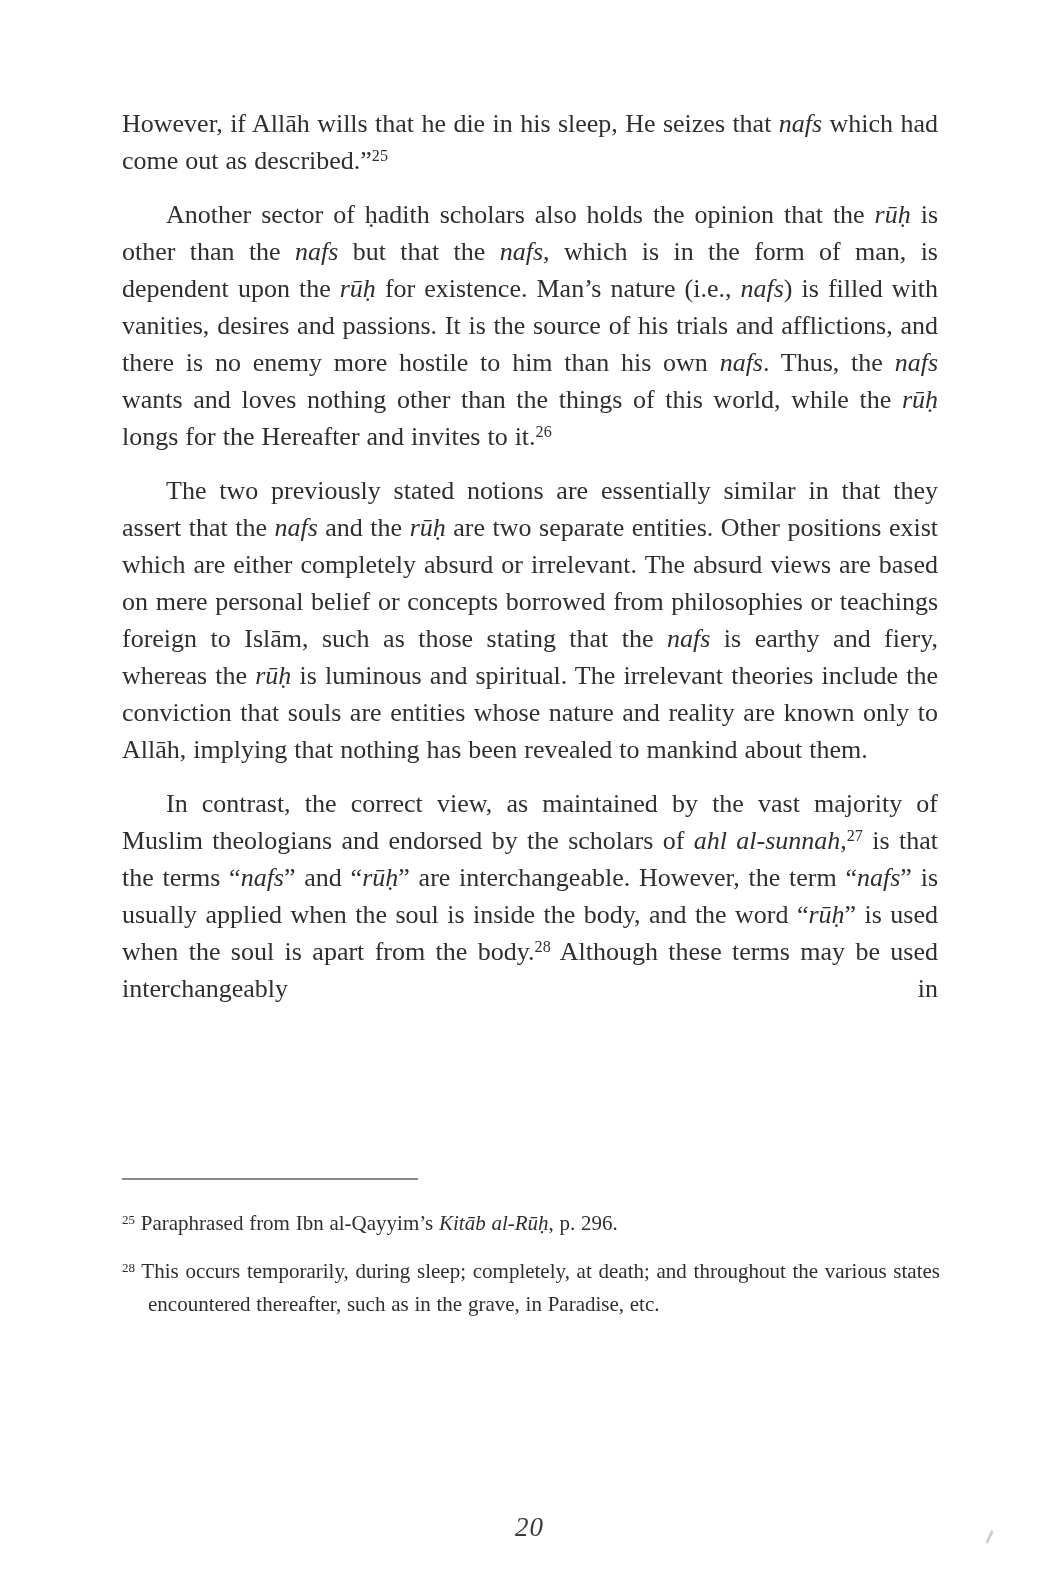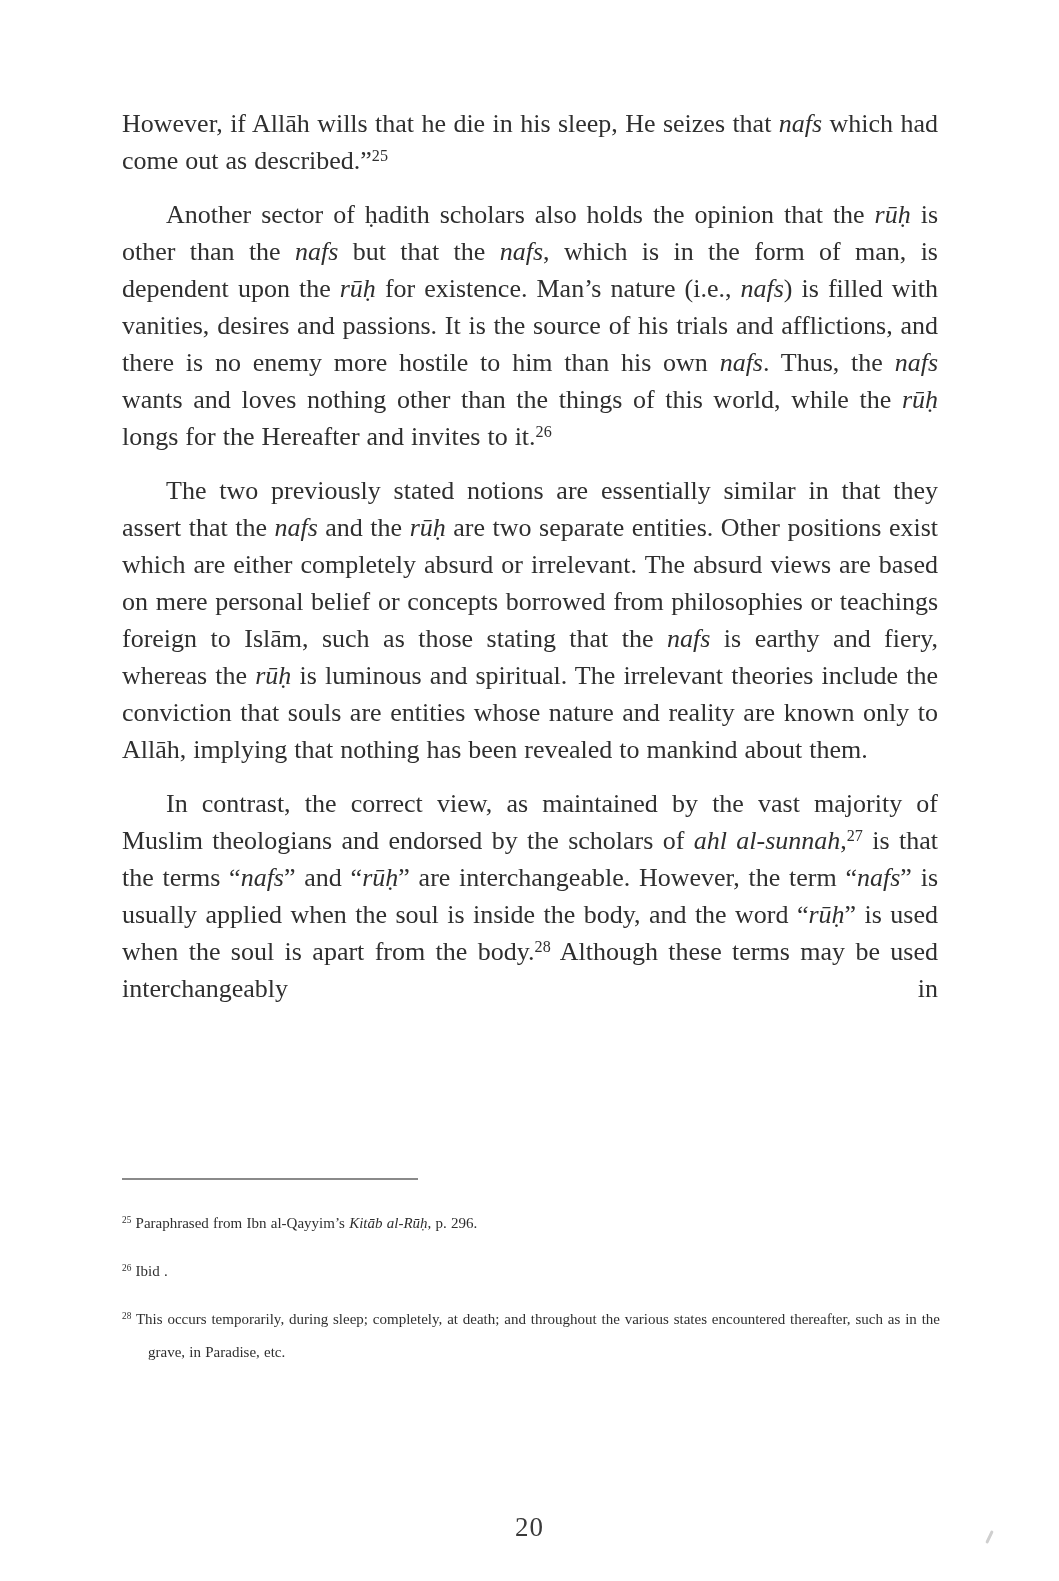--- a/index.html
+++ b/index.html
@@ -55,37 +55,38 @@
     top: 1178px;
     width: 818px;
   }
   .footnote-rule {
     width: 296px;
     height: 2px;
     background: #8a8a8a;
     margin: 0 0 27px 0;
   }
   .footnote {
-    font-size: 15px;
+    font-size: 21px;
     line-height: 33px;
     text-align: justify;
     margin: 0 0 15px 0;
     padding-left: 26px;
     text-indent: -26px;
     word-spacing: 0.5px;
   }
   .page-number {
     position: absolute;
     top: 1512px;
     left: 0;
     width: 1059px;
     text-align: center;
     font-size: 27px;
     letter-spacing: 1px;
     color: #3a3a3a;
+    font-style: italic;
   }
   .scan-artifact {
     position: absolute;
     left: 988px;
     top: 1530px;
     width: 3px;
     height: 14px;
     background: #cfcfcf;
     transform: rotate(25deg);
     border-radius: 2px;
@@ -99,21 +100,20 @@
   <div class="main-text">
     <p class="para">However, if Allāh wills that he die in his sleep, He seizes that <i>nafs</i> which had come out as described.”<sup>25</sup></p>
     <p class="para indented">Another sector of ḥadith scholars also holds the opinion that the <i>rūḥ</i> is other than the <i>nafs</i> but that the <i>nafs</i>, which is in the form of man, is dependent upon the <i>rūḥ</i> for existence. Man’s nature (i.e., <i>nafs</i>) is filled with vanities, desires and passions. It is the source of his trials and afflictions, and there is no enemy more hostile to him than his own <i>nafs</i>. Thus, the <i>nafs</i> wants and loves nothing other than the things of this world, while the <i>rūḥ</i> longs for the Hereafter and invites to it.<sup>26</sup></p>
     <p class="para indented">The two previously stated notions are essentially similar in that they assert that the <i>nafs</i> and the <i>rūḥ</i> are two separate entities. Other positions exist which are either completely absurd or irrelevant. The absurd views are based on mere personal belief or concepts borrowed from philosophies or teachings foreign to Islām, such as those stating that the <i>nafs</i> is earthy and fiery, whereas the <i>rūḥ</i> is luminous and spiritual. The irrelevant theories include the conviction that souls are entities whose nature and reality are known only to Allāh, implying that nothing has been revealed to mankind about them.</p>
     <p class="para indented fill-last">In contrast, the correct view, as maintained by the vast majority of Muslim theologians and endorsed by the scholars of <i>ahl al-sunnah</i>,<sup>27</sup> is that the terms “<i>nafs</i>” and “<i>rūḥ</i>” are interchangeable. However, the term “<i>nafs</i>” is usually applied when the soul is inside the body, and the word “<i>rūḥ</i>” is used when the soul is apart from the body.<sup>28</sup> Although these terms may be used interchangeably in</p>
   </div>
 
   <div class="footnote-area">
     <div class="footnote-rule"></div>
     <p class="footnote"><sup>25</sup> Paraphrased from Ibn al-Qayyim’s <i>Kitāb al-Rūḥ</i>, p. 296.</p>
-    <p class="footnote"><sup>26</sup> Ibid .</p>
     <p class="footnote"><sup>28</sup> This occurs temporarily, during sleep; completely, at death; and throughout the various states encountered thereafter, such as in the grave, in Paradise, etc.</p>
   </div>
 
   <div class="page-number">20</div>
 
   <div class="scan-artifact"></div>
 
 </div>
 
 </body></html>

